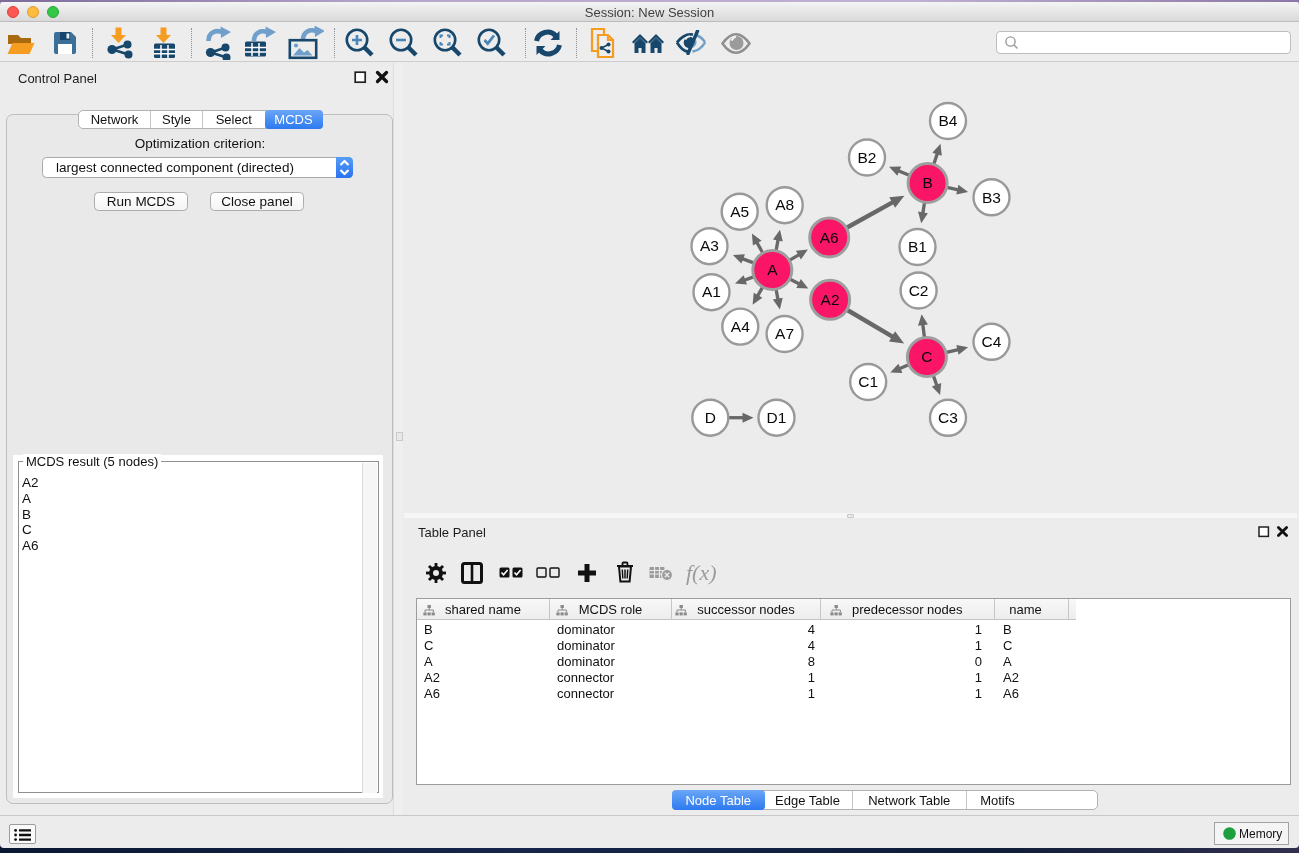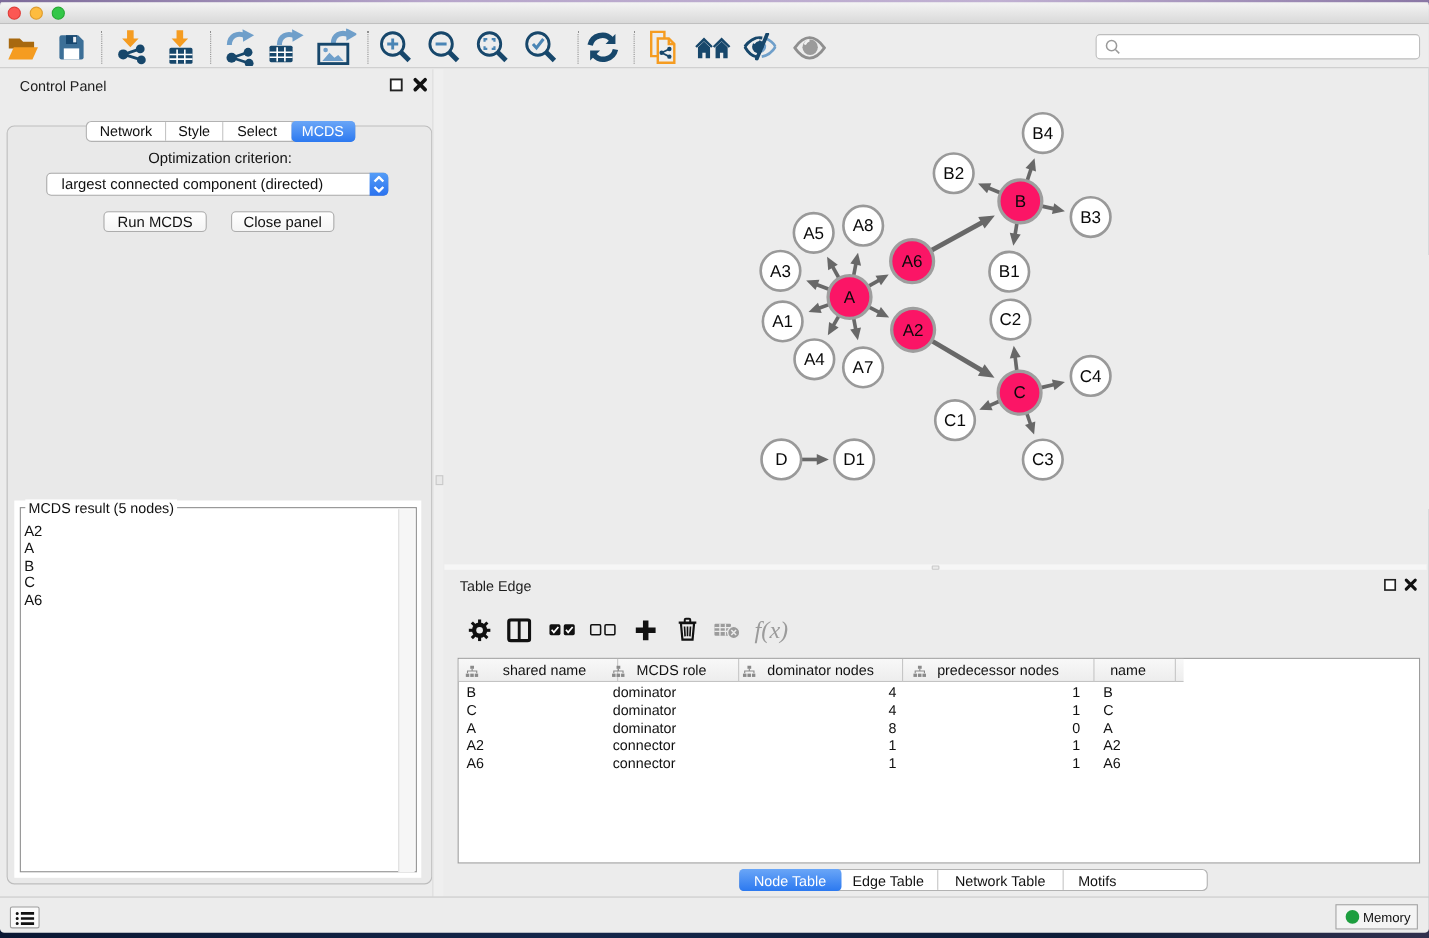--- a/index.html
+++ b/index.html
@@ -1,20 +1,21 @@
 <!DOCTYPE html>
 <html><head><meta charset="utf-8"><style>*{margin:0;padding:0;box-sizing:border-box}html,body{width:1299px;height:853px;overflow:hidden;font-family:"Liberation Sans",sans-serif;}body{background:#0e1d3a;}.abs{position:absolute}.vsep{position:absolute;top:28px;height:30px;width:0;border-left:1px dotted #8f8f8f}#desktop-top{position:absolute;left:0;top:0;width:1299px;height:8px;background:linear-gradient(90deg,#7c6a99,#b7a6cb 30%,#c0b0d2 70%,#8a77a5)}#desktop-bot{position:absolute;left:0;top:845px;width:1299px;height:8px;background:linear-gradient(90deg,#0a1733,#14264a 40%,#0d1c38 75%,#31304e)}#win{position:absolute;left:0;top:0;width:1299px;height:848px;background:#ececec;border-radius:5px 5px 4px 4px;overflow:hidden}#purple{position:absolute;left:0;top:0;width:1299px;height:2px;background:linear-gradient(90deg,#7c6a99,#b7a6cb 30%,#c0b0d2 70%,#8a77a5);z-index:50}#titlebar{position:absolute;left:0;top:2px;width:1299px;height:20px;background:linear-gradient(#f4f4f4,#d9d9d9);border-bottom:1px solid #bcbcbc;border-radius:5px 5px 0 0}.tl{position:absolute;top:4px;width:12px;height:12px;border-radius:50%}#title-text{position:absolute;top:3px;left:0;width:1299px;text-align:center;font-size:13px;color:#404040}#toolbar{position:absolute;left:0;top:22px;width:1299px;height:40px;background:#ededed;border-bottom:1px solid #cdcdcd}#searchbox{position:absolute;left:996px;top:31px;width:295px;height:23px;background:#fff;border:1px solid #bdbdbd;border-radius:4px}#cp-title{position:absolute;left:18px;top:71px;font-size:13px;color:#1d1d1d}#cp-box{position:absolute;left:6px;top:114px;width:387px;height:690px;background:#e9e9e9;border:1px solid #bdbdbd;border-radius:7px}.seg{position:absolute;background:#fff;border:1px solid #b2b2b2;border-radius:5px;display:flex;font-size:13px}.seg>div{display:flex;align-items:center;justify-content:center;border-right:1px solid #c5c5c5;color:#111}.seg>div:last-child{border-right:none}.seg .on{background:linear-gradient(#6aa6f7,#2c79f0);color:#fff;border-right:none;border-radius:4px;margin:-1px}#optlabel{position:absolute;left:0;top:136px;width:400px;text-align:center;font-size:13.5px;color:#111}#dropdown{position:absolute;left:42px;top:157px;width:311px;height:21px;background:#fff;border:1px solid #a9a9a9;border-radius:4.5px;font-size:13.5px;color:#111;line-height:19px;padding-left:13px}#spinner{position:absolute;right:-1px;top:-1px;width:17px;height:21px;background:linear-gradient(#559df7,#2a72ef);border-radius:0 4.5px 4.5px 0}.btn{position:absolute;height:19px;background:linear-gradient(#fff,#f4f4f4);border:1px solid #adadad;border-radius:4.5px;font-size:13.5px;color:#111;text-align:center;line-height:17px}#mcds-white{position:absolute;left:13px;top:455px;width:370px;height:343px;background:#fff}#mcds-fs{position:absolute;left:5px;top:6px;width:361px;height:332px;border:1px solid #8f8f8f}#mcds-legend{position:absolute;left:4px;top:-8px;background:#fff;padding:0 3px;font-size:13px;color:#111}#mcds-list{position:absolute;left:3px;top:13px;font-size:13.5px;color:#111;line-height:15.8px}#mcds-sb{position:absolute;right:1px;top:1px;width:15px;height:330px;background:#f6f6f6;border-left:1px solid #dcdcdc}#net{position:absolute;left:404px;top:63px;width:893px;height:447px;background:#fff;border:1px solid #8e8e8e}#net-tb{position:absolute;left:0;top:0;width:891px;height:21px;background:linear-gradient(#f3f3f3,#d8d8d8);border-bottom:1px solid #b3b3b3}#net-title{position:absolute;left:0;top:4px;width:891px;text-align:center;font-size:13px;color:#2e2e2e}.tl2{position:absolute;top:5px;width:12.5px;height:12.5px;border-radius:50%}#tp-title{position:absolute;left:418px;top:525px;font-size:13px;color:#1d1d1d}#table{position:absolute;left:416px;top:598px;width:875px;height:187px;background:#fff;border:1px solid #9c9c9c}#thead{position:absolute;left:0;top:0;width:659px;height:21px;background:linear-gradient(#f8f8f8,#ededed);border-bottom:1px solid #c3c3c3}.th{position:absolute;top:0;height:21px;border-right:1px solid #c6c6c6;font-size:13px;color:#111;text-align:center;line-height:21px}.td{position:absolute;font-size:13px;color:#111;height:16px;line-height:16px}#memory{position:absolute;left:1214px;top:822px;width:75px;height:23px;background:#f4f4f4;border:1px solid #a2a2a2;font-size:12px;color:#111}#listbtn{position:absolute;left:9px;top:824px;width:27px;height:20px;background:#fafafa;border:1px solid #9c9c9c;border-radius:2px}#statusline{position:absolute;left:0;top:815px;width:1299px;height:0;border-top:1px solid #c8c8c8}</style></head><body>
 <div id="desktop-top"></div>
 <div id="desktop-bot"></div>
 <div id="purple"></div>
 <div id="win">
     <div id="titlebar">
       <div class="tl" style="left:7px;background:#fc5753;border:0.5px solid #df3e39"></div>
       <div class="tl" style="left:27px;background:#fdbc40;border:0.5px solid #de9c2e"></div>
       <div class="tl" style="left:47px;background:#33c748;border:0.5px solid #27aa35"></div>
+      <div id="title-text">Session: New Session</div>
     </div>
     <div id="toolbar"></div>
     <div class="vsep" style="left:92px"></div>
     <div class="vsep" style="left:191px"></div>
     <div class="vsep" style="left:334px"></div>
     <div class="vsep" style="left:525px"></div>
     <div class="vsep" style="left:576px"></div>
     <svg style="position:absolute;left:6px;top:31px" width="30" height="26" viewBox="0 0 30 26">
       <path d="M2 4 h10 l3 3 h10 v6 H2 z" fill="#a8690f"></path>
       <path d="M6.5 12 h22 l-5 11 H1.5 z" fill="#f59c21"></path>
@@ -226,21 +227,21 @@
 <text x="587.5" y="261.0" font-size="15.5" fill="#0a0a0a" text-anchor="middle">C4</text>
 <text x="464.2" y="301.2" font-size="15.5" fill="#0a0a0a" text-anchor="middle">C1</text>
 <text x="544.0" y="337.0" font-size="15.5" fill="#0a0a0a" text-anchor="middle">C3</text>
 <text x="306.3" y="336.9" font-size="15.5" fill="#0a0a0a" text-anchor="middle">D</text>
 <text x="372.5" y="336.9" font-size="15.5" fill="#0a0a0a" text-anchor="middle">D1</text>
 </svg>
     <div class="abs" style="left:404px;top:513px;width:893px;height:5px;background:#f6f6f6"></div>
     <div class="abs" style="left:847px;top:513.5px;width:7px;height:4px;background:#ebebeb;border:1px solid #c9c9c9;border-radius:1px"></div>
     <div class="abs" style="left:393px;top:63px;width:10px;height:752px;background:#efefef;border-left:1px solid #dcdcdc"></div>
     <div class="abs" style="left:396px;top:432px;width:7px;height:9px;background:#e8e8e8;border:1px solid #c9c9c9"></div>
-    <div id="tp-title">Table Edge</div>
+    <div id="tp-title">Table Panel</div>
     <svg class="abs" style="left:1258px;top:526px" width="12" height="12" viewBox="0 0 12 12">
       <rect x="1" y="1" width="9.4" height="9.4" fill="#fff" stroke="#222" stroke-width="1.5"></rect>
     </svg>
     <svg class="abs" style="left:1276px;top:525px" width="13" height="13" viewBox="0 0 13 13">
       <path d="M2.4 2.4 L10.6 10.6 M10.6 2.4 L2.4 10.6" stroke="#111" stroke-width="2.8" stroke-linecap="round"></path>
     </svg>
     <svg style="position:absolute;left:426px;top:563px" width="20" height="20" viewBox="0 0 20 20">
       <circle cx="10" cy="10" r="7" fill="#111"></circle>
       <rect x="8.6" y="0" width="2.8" height="4.5" fill="#111" transform="rotate(0,10,10)"></rect>
       <rect x="8.6" y="0" width="2.8" height="4.5" fill="#111" transform="rotate(45,10,10)"></rect>
@@ -277,23 +278,23 @@
     </svg>
     <svg style="position:absolute;left:649px;top:565px" width="24" height="16" viewBox="0 0 24 16">
       <rect x="0.5" y="2" width="15" height="11" rx="1" fill="#9b9b9b"></rect>
       <path d="M.5 5.5 h15 M.5 9 h15 M5.5 2 v11 M10.5 2 v11" stroke="#ebebeb" stroke-width="1.2"></path>
       <circle cx="18" cy="10" r="5.5" fill="#9b9b9b" stroke="#ebebeb" stroke-width="1.2"></circle>
       <path d="M15.8 7.8 l4.4 4.4 M20.2 7.8 l-4.4 4.4" stroke="#ebebeb" stroke-width="1.4"></path>
     </svg>
     <div class="abs" style="left:686px;top:560px;width:34px;height:26px;font-family:'Liberation Serif',serif;font-style:italic;font-size:22px;color:#9b9b9b">f(x)</div>
     <div id="table">
       <div id="thead"></div>
-      <div class="th" style="left:12px;width:133px">shared name</div>
+      <div class="th" style="left:0px;width:133px">shared name</div>
       <div class="th" style="left:133px;width:122px">MCDS role</div>
-      <div class="th" style="left:255px;width:149px">dominator nodes</div>
+      <div class="th" style="left:255px;width:149px">successor nodes</div>
       <div class="th" style="left:404px;width:173.5px">predecessor nodes</div>
       <div class="th" style="left:566px;width:86px">name</div>
       <svg style="position:absolute;left:6px;top:6px" width="12" height="11" viewBox="0 0 12 11">
         <rect x="4.5" y="0" width="3.4" height="3" fill="#8a8a8a"></rect>
         <path d="M6.2 3 v2 M2 7 V5 h8.4 v2" stroke="#8a8a8a" stroke-width="1" fill="none"></path>
         <rect x="0.4" y="7.4" width="3.2" height="3" fill="#8a8a8a"></rect>
         <rect x="4.5" y="7.4" width="3.2" height="3" fill="#8a8a8a"></rect>
         <rect x="8.6" y="7.4" width="3.2" height="3" fill="#8a8a8a"></rect>
       </svg>
       <svg style="position:absolute;left:139px;top:6px" width="12" height="11" viewBox="0 0 12 11">

